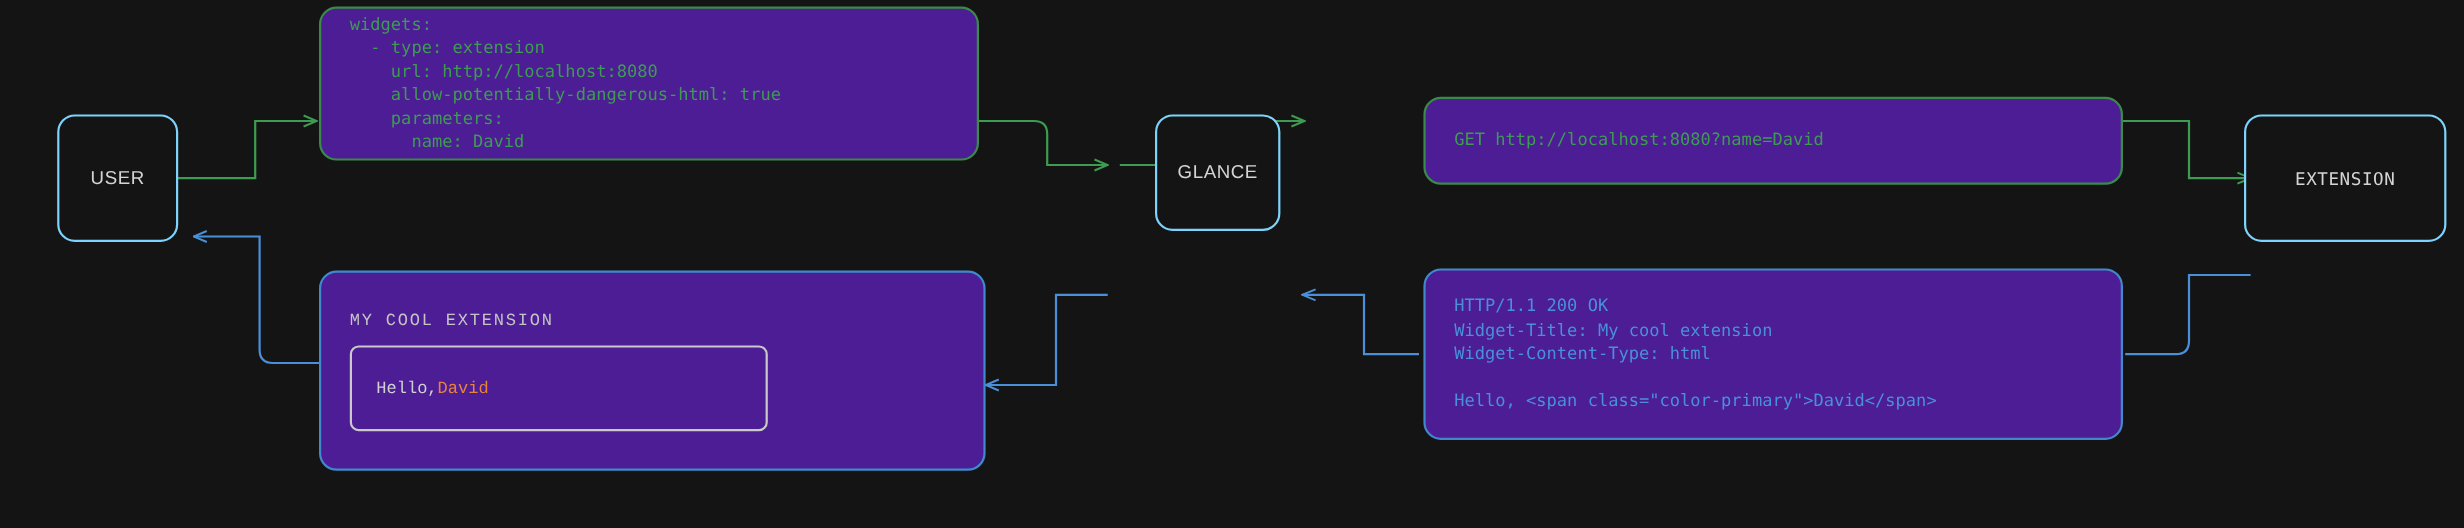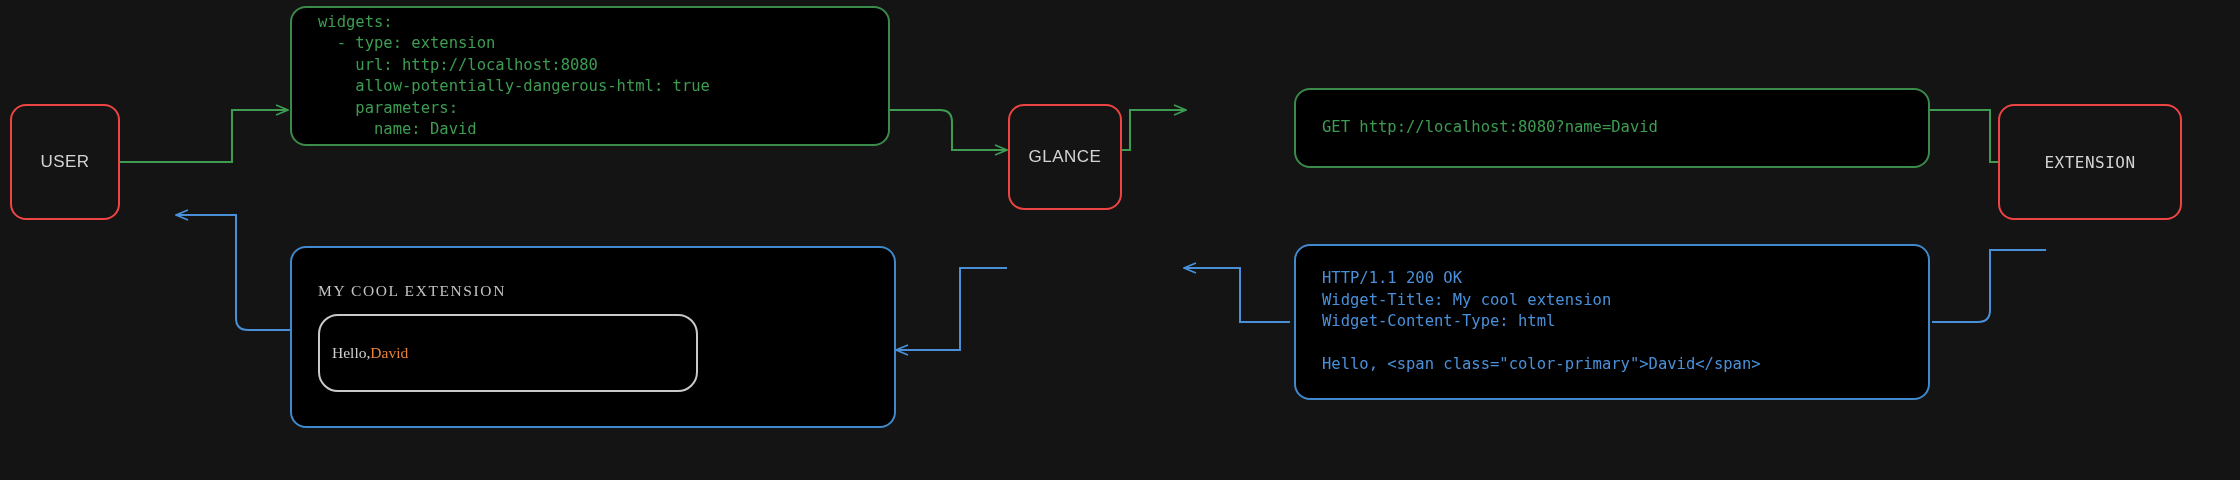--- a/index.html
+++ b/index.html
@@ -1,39 +1,39 @@
 <!DOCTYPE html>
 <html><head>
 <meta charset="utf-8">
 <style>
   html,body{margin:0;padding:0;background:#141414;}
   body{width:2240px;height:480px;overflow:hidden;font-family:"Liberation Sans",sans-serif;}
   #stage{position:relative;width:2240px;height:480px;background:#141414;}
   svg#wires{position:absolute;left:0;top:0;width:2240px;height:480px;}
 
-  .node{position:absolute;box-sizing:border-box;border:2px solid #ef4444;border-radius:16px;
-        display:flex;align-items:center;justify-content:center;background:#141414;}
+  .node{position:absolute;box-sizing:border-box;border:2px solid #7dd3fc;border-radius:16px;
+        display:flex;align-items:center;justify-content:center;background:#141414;margin-left:42px;}
   .node-label{color:#d4d4d4;font-size:17px;letter-spacing:.5px;font-family:"Liberation Sans",sans-serif;}
   .node-label.mono{font-family:"DejaVu Sans Mono","Liberation Mono",monospace;font-size:16px;}
 
-  .panel{position:absolute;box-sizing:border-box;border:2px solid;border-radius:16px;background:#000000;
+  .panel{position:absolute;box-sizing:border-box;border:2px solid;border-radius:16px;background:#4c1d95;
          display:flex;align-items:center;}
   .panel.green{border-color:#3a8a4a;}
   .panel.blue{border-color:#4089cc;}
 
   .code{font-family:"DejaVu Sans Mono","Liberation Mono",monospace;font-size:15.5px;line-height:21.5px;
         white-space:pre;margin:0;padding:0 0 0 26px;}
   .code.green{color:#3d9c52;}
   .code.blue{color:#4a90d9;}
 
   .widget-inner{padding:0 0 0 26px;display:flex;flex-direction:column;gap:0;width:100%;
-                font-family:Liberation Serif, serif;}
+                font-family:Liberation Mono, monospace;}
   .widget-title{color:#c4c4c4;font-size:15.5px;letter-spacing:1.6px;margin-bottom:14px;}
-  .widget-body{box-sizing:border-box;border:2px solid #c9c9c9;border-radius:20px;
-               width:380px;height:78px;display:flex;align-items:center;padding-left:12px;}
+  .widget-body{box-sizing:border-box;border:2px solid #c9c9c9;border-radius:8px;
+               width:380px;height:78px;display:flex;align-items:center;padding-left:22px;}
   .widget-text{color:#d0d0d0;font-size:15.5px;}
   .accent{color:#e8833a;}
 </style>
 </head>
 <body>
 
 <div id="stage">
 
   <svg id="wires" viewBox="0 0 2240 480">
     <defs>

